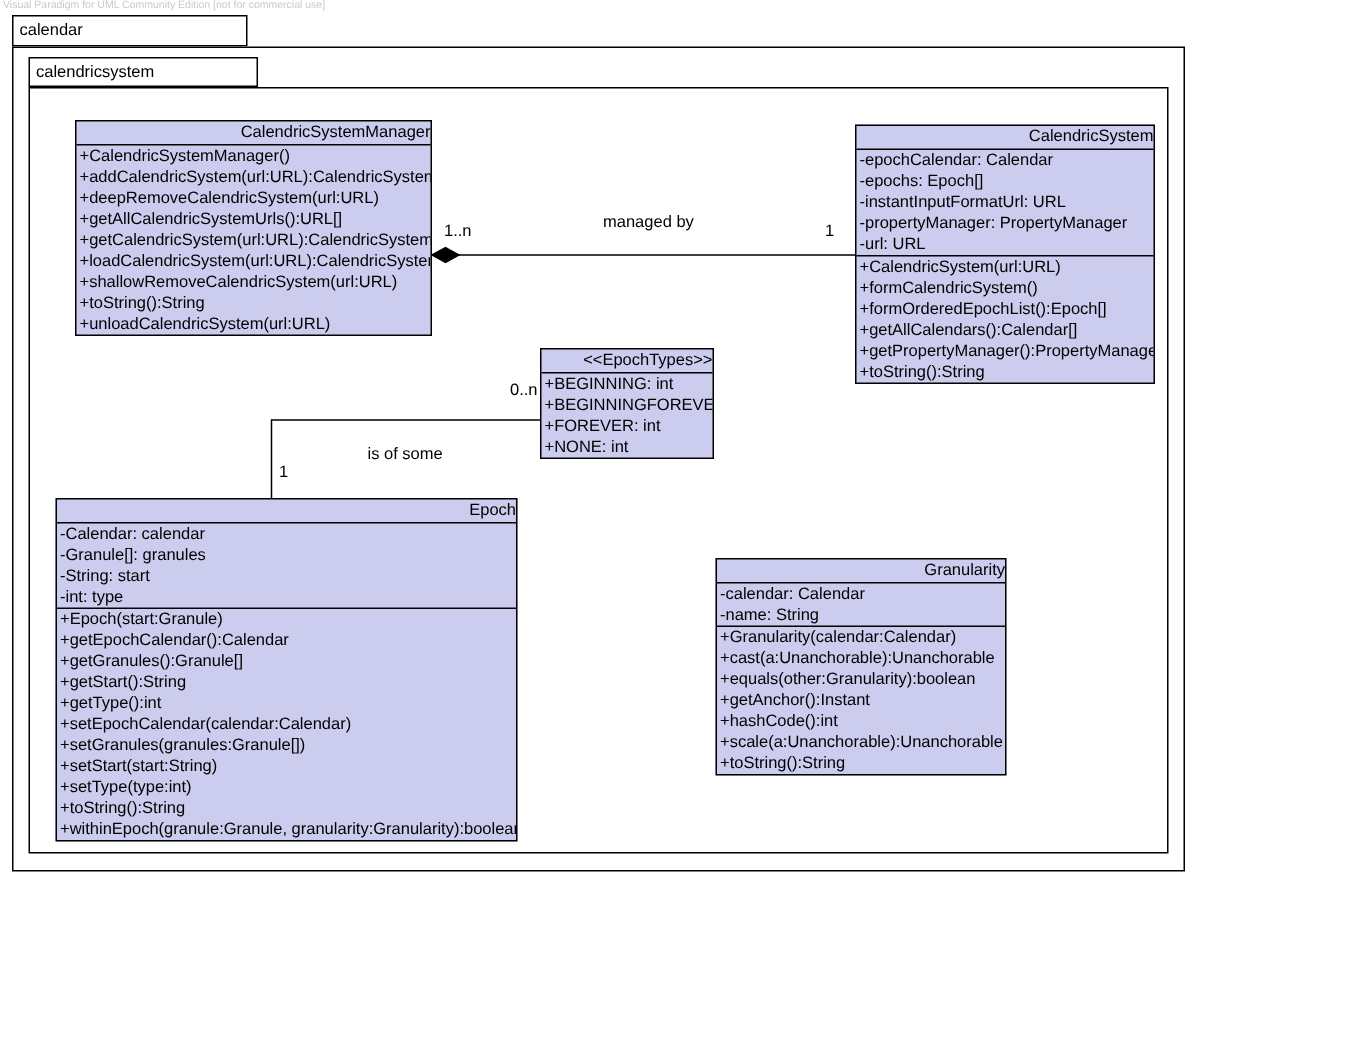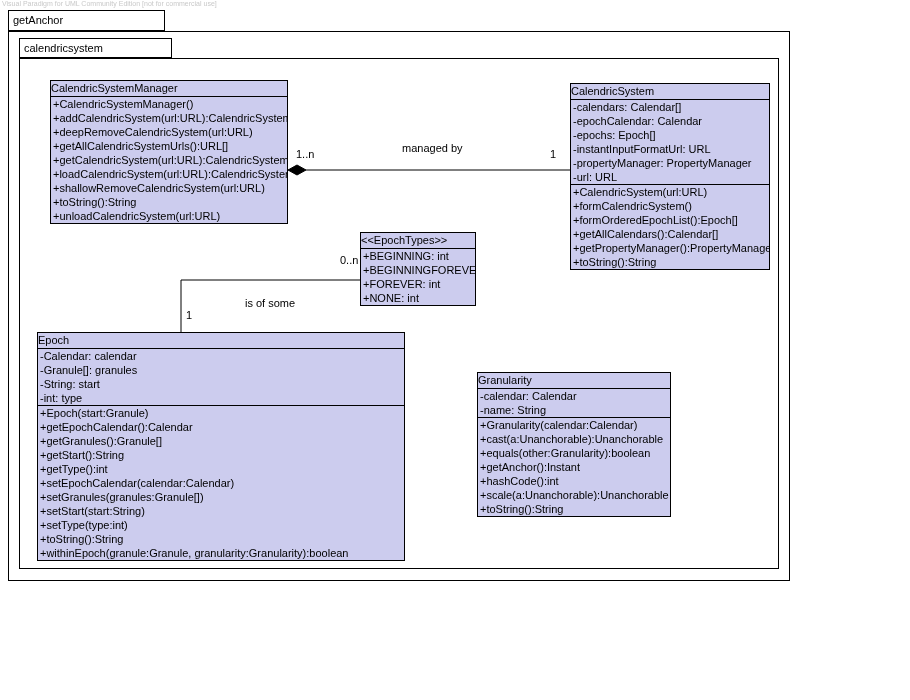--- a/index.html
+++ b/index.html
@@ -17,51 +17,51 @@
     padding:3px 4px 0 4px; white-space:nowrap; z-index:2;
   }
   .pkg-body {
     position:absolute; background:#ffffff; border:1px solid #000;
     box-sizing:border-box; z-index:1;
   }
   .uml-class {
     position:absolute; background:#ccccee; border:1px solid #000;
     box-sizing:border-box; font-size:11px; color:#000; z-index:4;
   }
-  .uml-title { text-align:left; height:15px; line-height:15px; white-space:nowrap; overflow:hidden; }
+  .uml-title { text-align:right; height:15px; line-height:15px; white-space:nowrap; overflow:hidden; }
   .uml-comp { border-top:1px solid #000; }
   .uml-row { height:14px; line-height:14px; padding:0 2px; white-space:nowrap; overflow:hidden; }
   .rel-layer { position:absolute; left:0; top:0; z-index:5; pointer-events:none; }
   .rel-label { position:absolute; font-size:11px; color:#000; z-index:6; white-space:nowrap; }
   
   #cls-manager     { left:50px;  top:80px;  width:238px; }
   #cls-system      { left:570px; top:83px;  width:200px; }
   #cls-epochtypes  { left:360px; top:232px; width:116px; }
-  #cls-epoch       { left:37px;  top:332px; width:368px; }
+  #cls-epoch       { left:37px;  top:332px; width:308px; }
   #cls-granularity { left:477px; top:372px; width:194px; }
   
   #tab-outer  { left:8px;  top:10px; width:157px; height:21px; }
   #body-outer { left:8px;  top:31px; width:782px; height:550px; }
   #tab-inner  { left:19px; top:38px; width:153px; height:20px; }
   #body-inner { left:19px; top:58px; width:760px; height:511px; }
   
   #lbl-managedby-frommult { left:296px; top:148px; }
   #lbl-managedby          { left:402px; top:142px; }
   #lbl-managedby-tomult   { left:550px; top:148px; }
   #lbl-isofsome-tomult    { left:340px; top:254px; }
   #lbl-isofsome           { left:245px; top:297px; }
   #lbl-isofsome-frommult  { left:186px; top:309px; }
 </style>
 </head>
 <body>
 
 <div class="watermark">Visual Paradigm for UML Community Edition [not for commercial use]</div>
 
 <div id="tab-outer" class="pkg-tab">
-  <span>getAnchor</span>
+  <span>calendar</span>
 </div>
 <div id="body-outer" class="pkg-body"></div>
 
 <div id="tab-inner" class="pkg-tab">
   <span>calendricsystem</span>
 </div>
 <div id="body-inner" class="pkg-body"></div>
 
 <svg class="rel-layer" width="910" height="700">
   <g>
@@ -91,21 +91,20 @@
     <div class="uml-row">+loadCalendricSystem(url:URL):CalendricSystem</div>
     <div class="uml-row">+shallowRemoveCalendricSystem(url:URL)</div>
     <div class="uml-row">+toString():String</div>
     <div class="uml-row">+unloadCalendricSystem(url:URL)</div>
   </div>
 </div>
 
 <div id="cls-system" class="uml-class">
   <div class="uml-title">CalendricSystem</div>
   <div class="uml-comp">
-    <div class="uml-row">-calendars: Calendar[]</div>
     <div class="uml-row">-epochCalendar: Calendar</div>
     <div class="uml-row">-epochs: Epoch[]</div>
     <div class="uml-row">-instantInputFormatUrl: URL</div>
     <div class="uml-row">-propertyManager: PropertyManager</div>
     <div class="uml-row">-url: URL</div>
   </div>
   <div class="uml-comp">
     <div class="uml-row">+CalendricSystem(url:URL)</div>
     <div class="uml-row">+formCalendricSystem()</div>
     <div class="uml-row">+formOrderedEpochList():Epoch[]</div>

